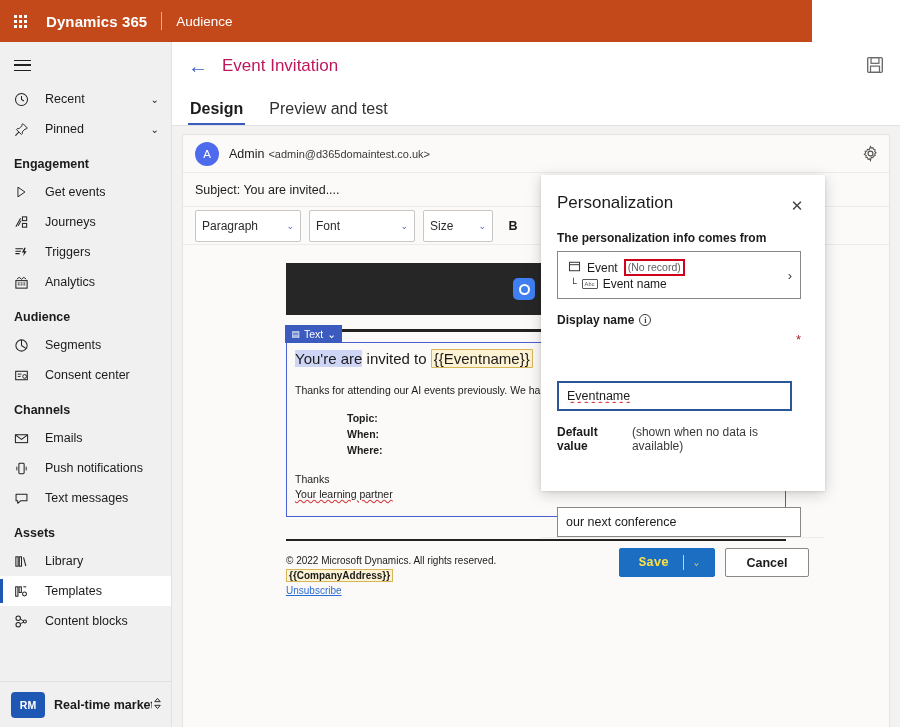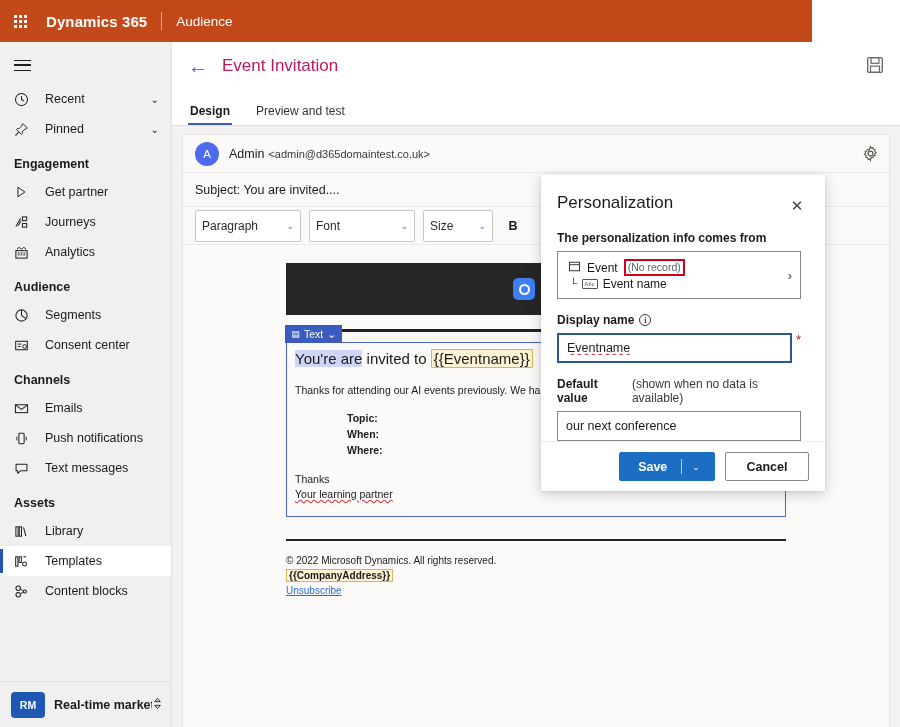--- a/index.html
+++ b/index.html
@@ -97,21 +97,21 @@
   }
   .back-arrow { color: #3b5bbf; font-size: 20px; margin-right: 14px; cursor: pointer; line-height: 1; }
   .page-title { font-size: 17px; color: #be185d; flex: 1; }
   .save-icon { width: 20px; height: 20px; color: #6a6a6a; cursor: pointer; }
 
   .tabs {
     height: 36px; display: flex; align-items: flex-end; padding-left: 16px;
     border-bottom: 1px solid #e3e3e3; background: #fff;
   }
   .tab {
-    font-size: 12px; color: #323130; padding: 0 2px 7px 2px; margin-right: 22px;
+    font-size: 16px; color: #323130; padding: 0 2px 7px 2px; margin-right: 22px;
     cursor: pointer; position: relative;
   }
   .tab.active { font-weight: bold; color: #1b1b1b; }
   .tab.active::after {
     content: ""; position: absolute; left: 0; right: 0; bottom: 0; height: 2.5px; background: #3b5bbf;
   }
 
   .canvas {
     position: absolute; left: 0; top: 84px; right: 0; bottom: 0; background: #f3f2f1;
     padding: 8px 10px 0 10px; overflow: hidden;
@@ -235,35 +235,35 @@
   .no-record {
     color: #5f5f5f; font-size: 10.5px; border: 2px solid #d0021b; padding: 0 2px; line-height: 13px;
   }
   .abc-ico {
     border: 1px solid #555; font-size: 5.5px; padding: 1px 2px; color: #555; line-height: 6px;
     border-radius: 1px; letter-spacing: .2px;
   }
   .src-chev { color: #3b3a39; font-size: 13px; padding-left: 8px; }
   .txt-input {
     width: 100%; height: 30px; border: 1px solid #8a8886; background: #fff;
-    padding: 0 8px; font-size: 12.5px; color: #1b1b1b; font-family: "Liberation Sans", sans-serif;
+    padding: 0 8px; font-size: 12.5px; color: #1b1b1b; font-family: "Liberation Sans", sans-serif; margin-top: 48px;
   }
   .txt-input.focused { border: 2px solid #2b579a; }
   .req-row { display: flex; align-items: flex-start; gap: 4px; margin-bottom: 14px; }
   .req-star { color: #a4262c; font-size: 13px; line-height: 14px; }
   .dlg-foot {
     padding: 10px 16px 16px 16px; display: flex; justify-content: flex-end; align-items: center; gap: 10px;
     border-top: 1px solid #ececec;
   }
   .btn {
     height: 29px; min-width: 84px; font-size: 12.5px; border-radius: 2px; cursor: pointer;
     display: flex; align-items: center; justify-content: center; font-family: "Liberation Sans", sans-serif;
   }
   .btn-primary {
-    background: #1b6ec2; color: #ffffff; border: 1px solid #1b6ec2; min-width: 96px; gap: 0;
+    background: #1b6ec2; color: #fde047; border: 1px solid #1b6ec2; min-width: 96px; gap: 0; font-family: Liberation Mono, monospace;
   }
   .btn-primary .lbl { font-weight: bold; padding: 0 14px; }
   .btn-primary .divider { width: 1px; height: 15px; background: rgba(255,255,255,.7); }
   .btn-primary .chev { padding: 0 10px; font-size: 9px; }
   .btn-default { background: #fff; color: #1b1b1b; border: 1px solid #8a8886; font-weight: bold; }
 </style>
 </head>
 <body>
 
 <div id="app">
@@ -315,32 +315,41 @@
         <span class="nav-chev">⌄</span>
       </div>
 
       <div class="group-title">Engagement</div>
       <div class="nav-row">
         <span class="nav-ico">
           <svg width="14" height="14" viewBox="0 0 16 16">
               <path d="M4.5 2.5l8 5.5-8 5.5z" fill="none" stroke="#212121" stroke-width="1.1" stroke-linejoin="round"></path>
             </svg>
         </span>
-        <span class="nav-label">Get partner</span>
+        <span class="nav-label">Get events</span>
       </div>
       <div class="nav-row">
         <span class="nav-ico">
           <svg width="15" height="15" viewBox="0 0 16 16">
               <path d="M2 12.5L7 3.5" stroke="#212121" stroke-width="1.1" fill="none"></path>
               <path d="M4.5 11.5L7.5 6" stroke="#212121" stroke-width="1.1" fill="none"></path>
               <rect x="9" y="2" width="4.5" height="4" fill="none" stroke="#212121" stroke-width="1.1"></rect>
               <rect x="9" y="9" width="4.5" height="4" fill="none" stroke="#212121" stroke-width="1.1"></rect>
             </svg>
         </span>
         <span class="nav-label">Journeys</span>
+      </div>
+      <div class="nav-row">
+        <span class="nav-ico">
+          <svg width="15" height="15" viewBox="0 0 16 16">
+              <path d="M1.5 4h8M1.5 6.6h6M1.5 9.2h4.5" stroke="#212121" stroke-width="1.1" fill="none"></path>
+              <path d="M11 3l-2.5 5h2.2l-1 4 3.8-5.4h-2.3L12.5 3z" fill="#212121"></path>
+            </svg>
+        </span>
+        <span class="nav-label">Triggers</span>
       </div>
       <div class="nav-row">
         <span class="nav-ico">
           <svg width="15" height="15" viewBox="0 0 16 16">
               <rect x="2" y="6" width="12" height="8" fill="none" stroke="#212121" stroke-width="1.1"></rect>
               <path d="M4 8.5h2M4 10.5h2M7 8.5h2M7 10.5h2M10 8.5h2M10 10.5h2M3 4.5l2.5-2 2.5 2 2.5-2 2.5 2" stroke="#212121" stroke-width="1" fill="none"></path>
             </svg>
         </span>
         <span class="nav-label">Analytics</span>
       </div>

